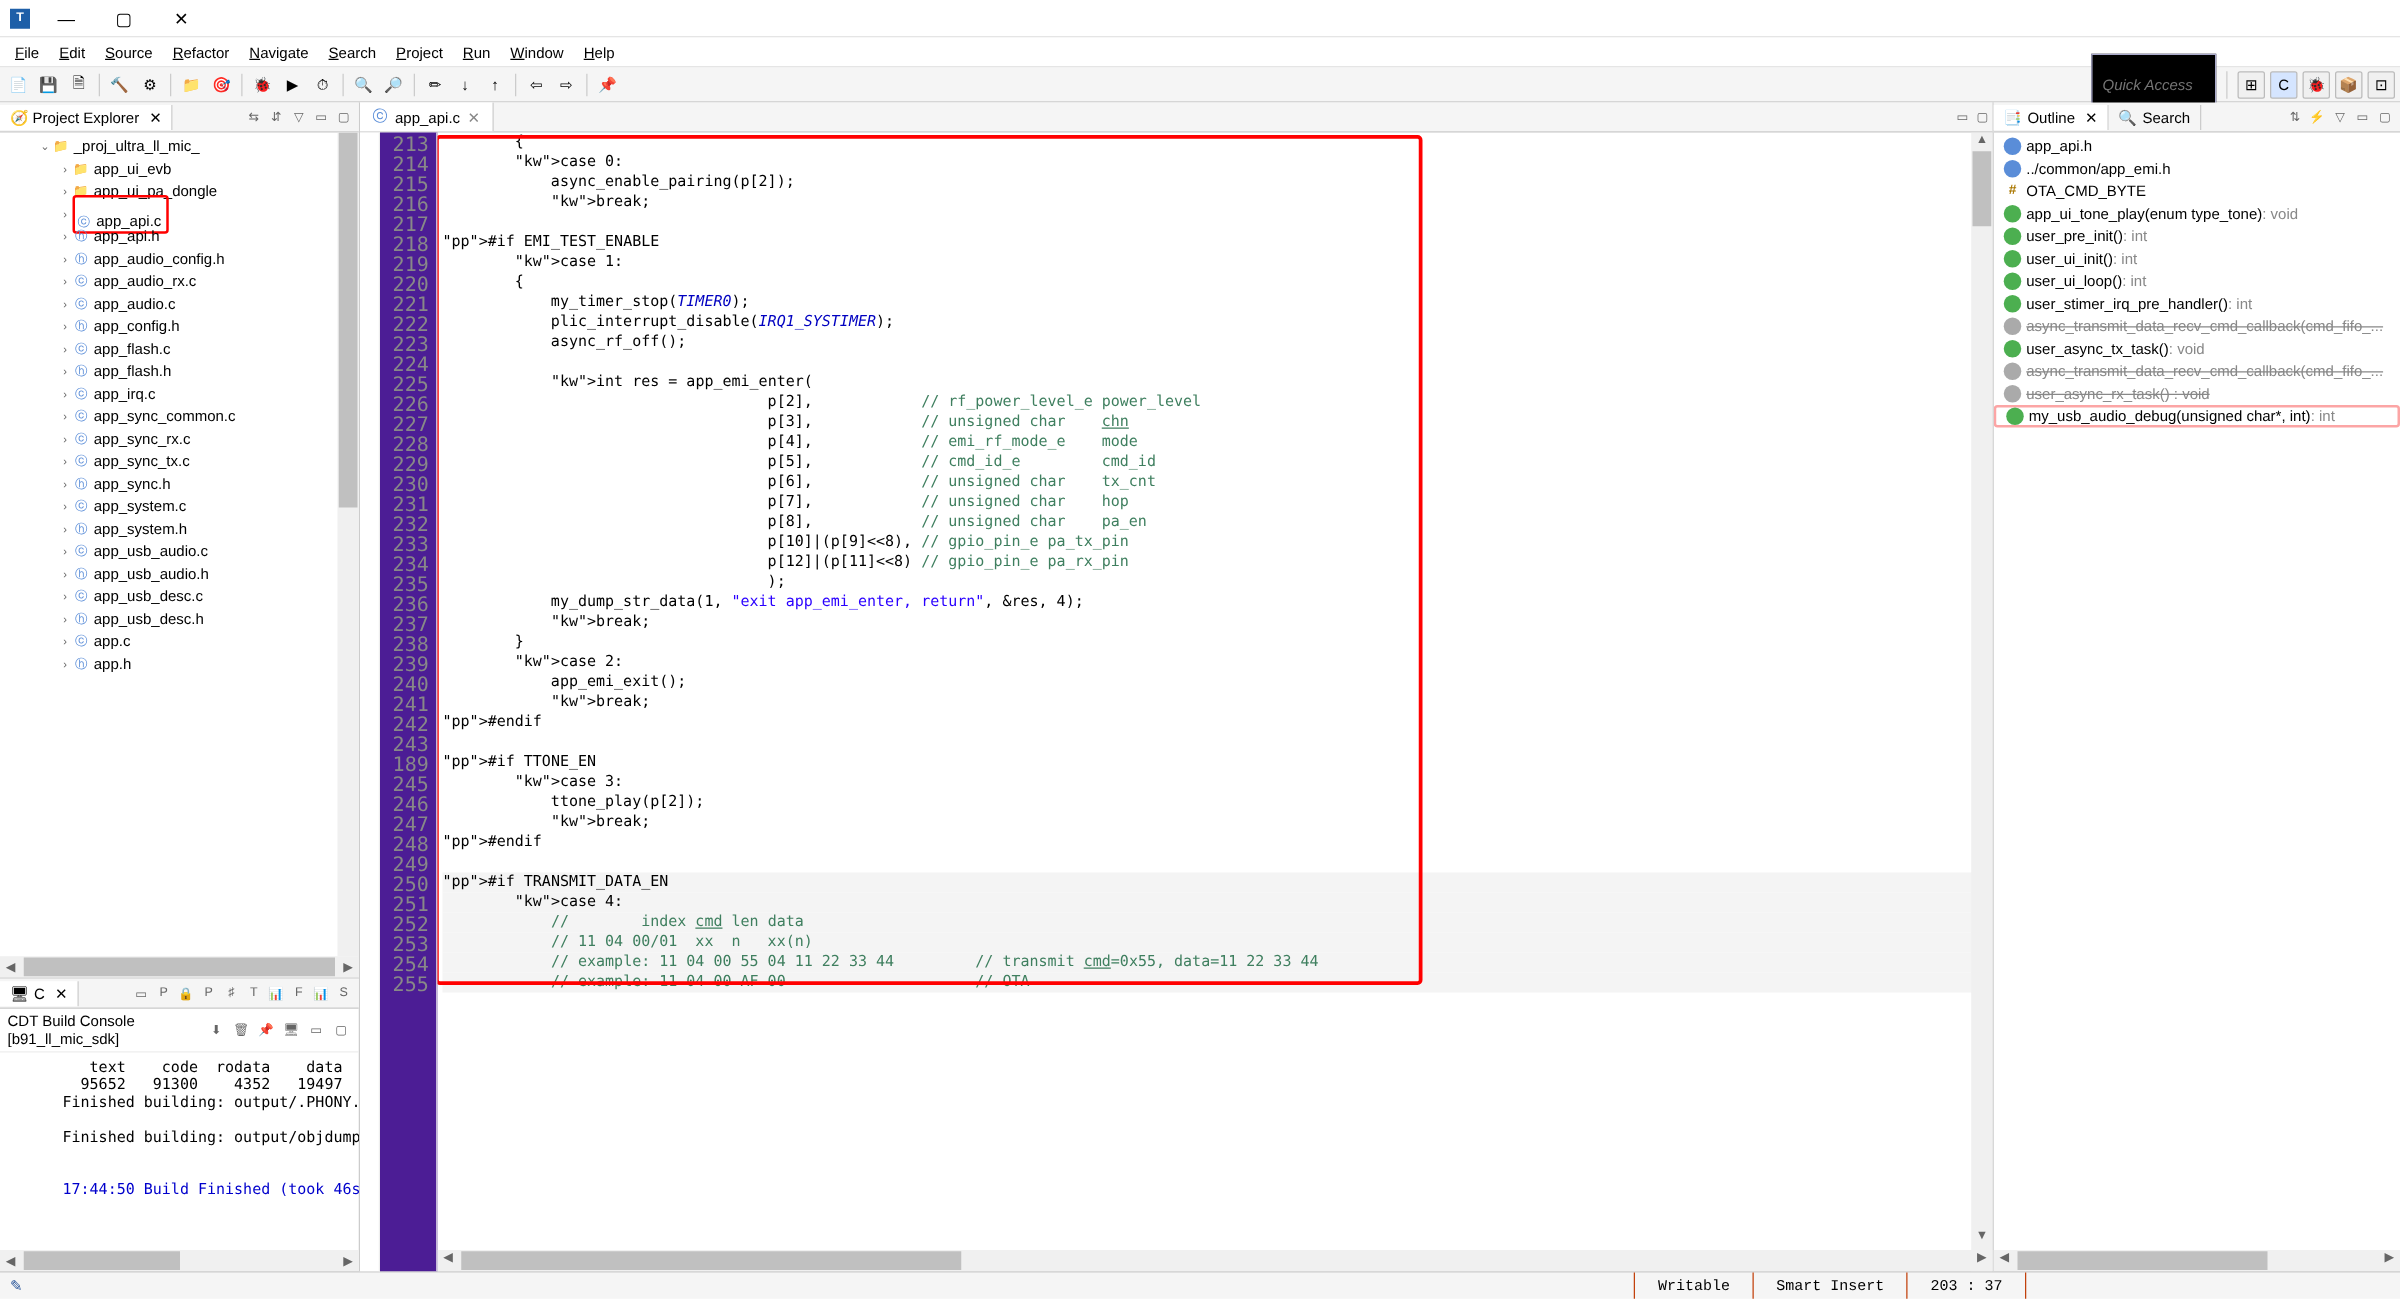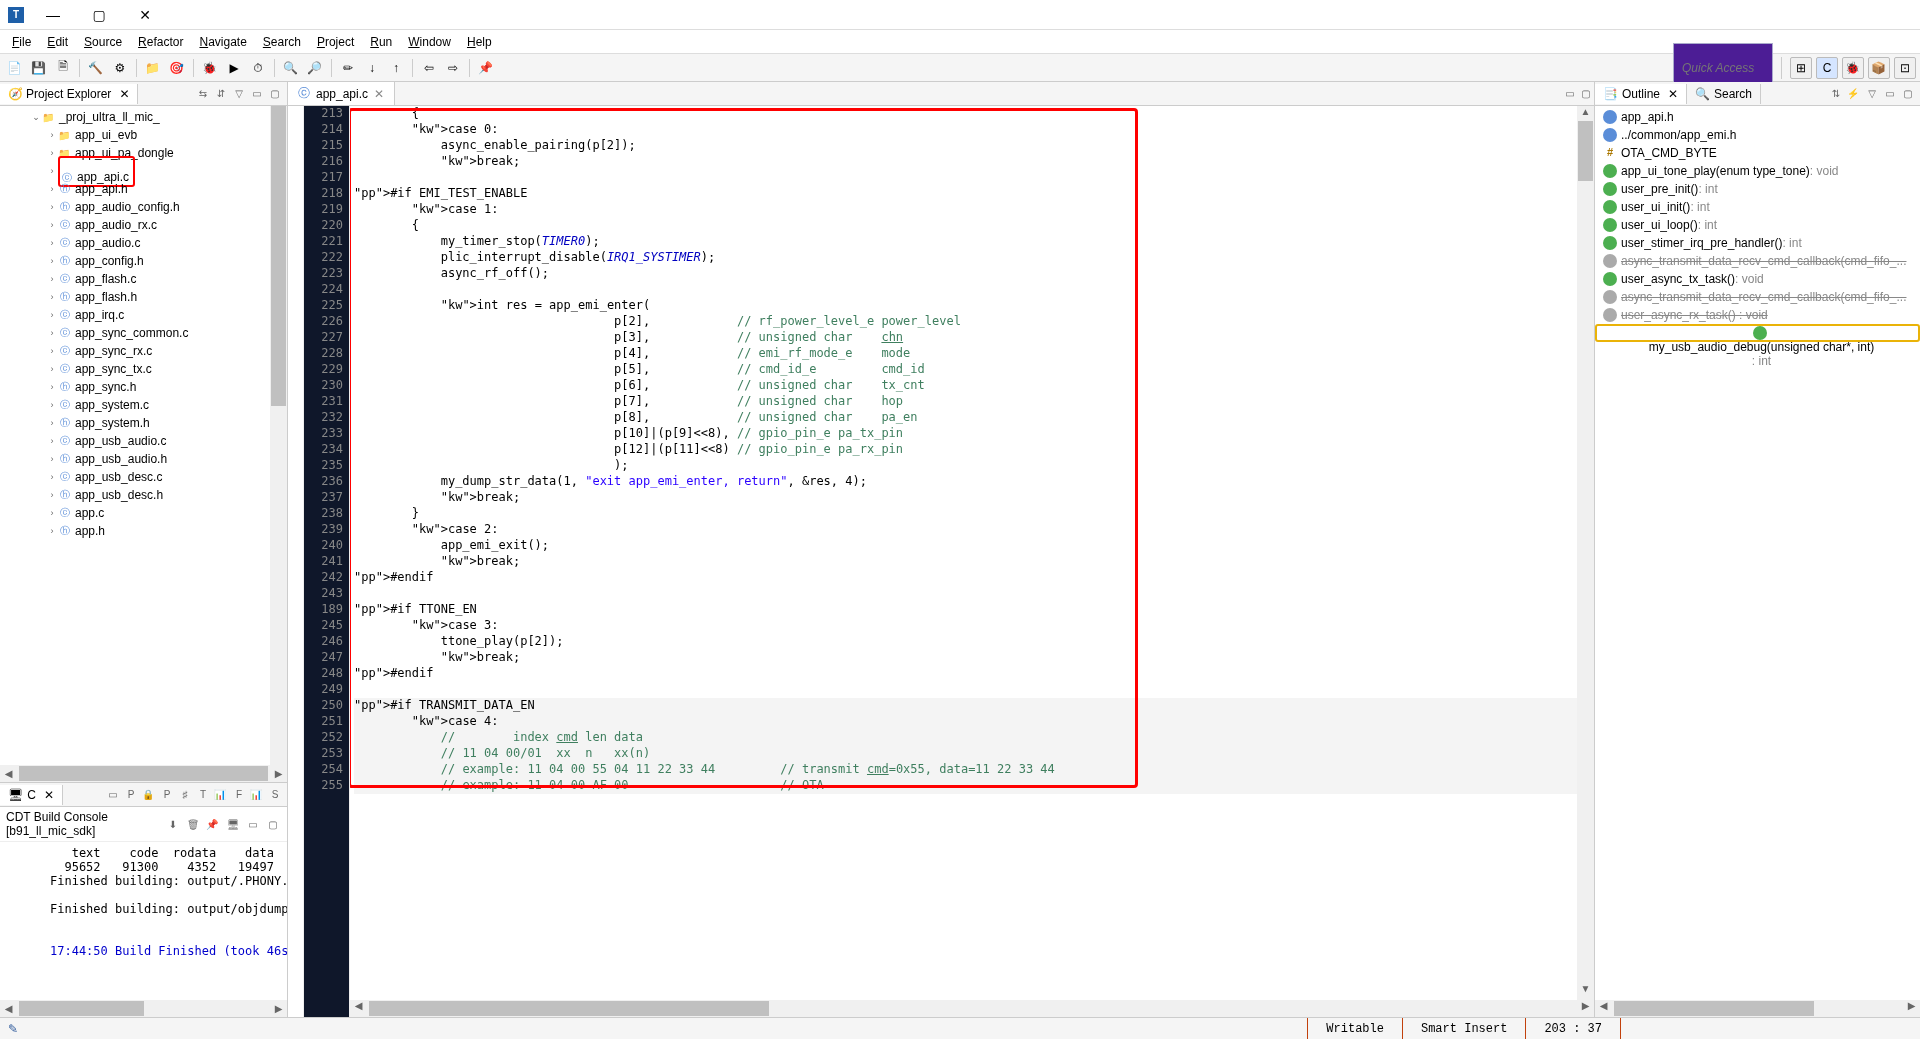--- a/index.html
+++ b/index.html
@@ -15,21 +15,21 @@
 
 .menubar { height: 24px; display: flex; align-items: center; padding: 0 4px; background: #fff; border-bottom: 1px solid #ddd; }
 .menubar .menu-item { padding: 3px 8px; cursor: pointer; }
 .menubar .menu-item .u { text-decoration: underline; }
 
 
 .toolbar { height: 28px; display: flex; align-items: center; padding: 2px 4px; gap: 2px; border-bottom: 1px solid #ccc; background: #f5f5f5; }
 .tool-btn { width: 22px; height: 22px; display: inline-flex; align-items: center; justify-content: center; border: 1px solid transparent; border-radius: 2px; cursor: pointer; font-size: 12px; }
 .tool-sep { width: 1px; height: 18px; background: #ccc; margin: 0 3px; }
 .toolbar-right { margin-left: auto; display: flex; align-items: center; gap: 4px; }
-.quick-access { border: 1px solid #aac; background: #4c1d95; padding: 17px 8px; width: 100px; font-style: italic; color: #888; font-size: 12px; }
+.quick-access { border: 1px solid #aac; background: #000000; padding: 17px 8px; width: 100px; font-style: italic; color: #888; font-size: 12px; }
 .persp-btn { width: 22px; height: 22px; display: inline-flex; align-items: center; justify-content: center; border: 1px solid #bbb; border-radius: 2px; background: #f0f0f0; cursor: pointer; }
 .persp-sep { width: 1px; height: 22px; background: #ccc; margin: 0 4px; }
 
 
 .main { flex: 1; display: flex; min-height: 0; }
 
 
 .left-panel { width: 288px; display: flex; flex-direction: column; border-right: 1px solid #ccc; }
 .panel-tabs { height: 24px; display: flex; align-items: center; border-bottom: 1px solid #ccc; background: #f5f5f5; }
 .panel-tab { padding: 3px 8px; background: #fff; border-right: 1px solid #ccc; display: flex; align-items: center; gap: 4px; }
@@ -62,21 +62,21 @@
 .console-body { flex: 1; padding: 4px 6px; font-family: Consolas, monospace; font-size: 12px; overflow: auto; white-space: pre; margin-left: 44px; }
 .console-body .blue { color: #0000cc; }
 
 
 .editor-area { flex: 1; display: flex; flex-direction: column; min-width: 0; }
 .editor-tabs { height: 24px; display: flex; align-items: center; border-bottom: 1px solid #ccc; background: #f5f5f5; }
 .editor-tab { padding: 3px 10px; background: #fff; border-right: 1px solid #ccc; display: flex; align-items: center; gap: 6px; }
 .editor-tab .close-x { color: #888; cursor: pointer; }
 .editor-tabs .spacer { flex: 1; }
 .editor-body { flex: 1; display: flex; min-height: 0; position: relative; }
-.gutter { width: 46px; background: #0f172a; border-right: 1px solid #eee; font-family: Consolas, monospace; font-size: 12px; color: #888; padding-top: 0; }
+.gutter { width: 46px; background: #4c1d95; border-right: 1px solid #eee; font-family: Consolas, monospace; font-size: 16px; color: #888; padding-top: 0; }
 .gutter .ln { height: 16px; text-align: right; padding-right: 6px; }
 .marker-strip { width: 16px; background: #fff; border-right: 1px solid #eee; }
 .code-area { flex: 1; overflow: auto; position: relative; }
 .code-scroll-v { position: absolute; right: 0; top: 0; width: 17px; height: 100%; background: #f0f0f0; }
 .code-scroll-v .thumb { position: absolute; top: 15px; width: 15px; height: 60px; background: #c0c0c0; left: 1px; }
 .code-scroll-v .arrow { position: absolute; width: 17px; height: 17px; text-align: center; font-size: 10px; color: #666; }
 .code-scroll-h { height: 17px; width: 100%; background: #f0f0f0; position: absolute; bottom: 0; display: flex; }
 .code-scroll-h .arrow { width: 17px; text-align: center; font-size: 10px; color: #666; }
 .code-scroll-h .thumb { width: 400px; height: 15px; background: #c0c0c0; margin: 1px 0 0 2px; }
 .code-content { font-family: Consolas, monospace; font-size: 12px; padding: 0 4px; white-space: pre; }
@@ -95,21 +95,21 @@
 .outline-toolbar { margin-left: auto; display: flex; gap: 2px; padding-right: 4px; }
 .outline-body { flex: 1; overflow: auto; padding: 2px 0; }
 .outline-item { height: 18px; display: flex; align-items: center; padding-left: 8px; cursor: pointer; white-space: nowrap; }
 .outline-icon { width: 14px; height: 14px; margin-right: 4px; border-radius: 50%; display: inline-block; flex-shrink:0; }
 .oi-blue { background: #5a8dd8; }
 .oi-green { background: #4caf50; }
 .oi-hash { background: none; color: #aa7700; font-weight: bold; text-align:center; font-size:11px; }
 .oi-gray { background: #aaa; }
 .outline-item .ret { color: #888; }
 .outline-item.struck { color: #888; text-decoration: line-through; }
-.outline-highlighted { border: 2px solid #eab308; border-radius: 3px; flex-direction: column; }
+.outline-highlighted { border: 2px solid #fca5a5; border-radius: 3px; }
 .outline-hscroll { height: 17px; background: #f0f0f0; display: flex; }
 .outline-hscroll .arrow { width: 17px; text-align: center; font-size: 10px; color: #666; }
 .outline-hscroll .thumb { width: 200px; height: 15px; background: #c0c0c0; margin: 1px 2px 0; }
 
 
 .statusbar { height: 22px; border-top: 1px solid #ccc; display: flex; align-items: center; background: #f5f5f5; font-size: 12px; }
 .status-cell { border-left: 1px solid #c2410c; padding: 0 18px; height: 100%; display: flex; align-items: center; font-family: Liberation Mono, monospace; }
 .status-spacer { flex: 1; }
 
 

